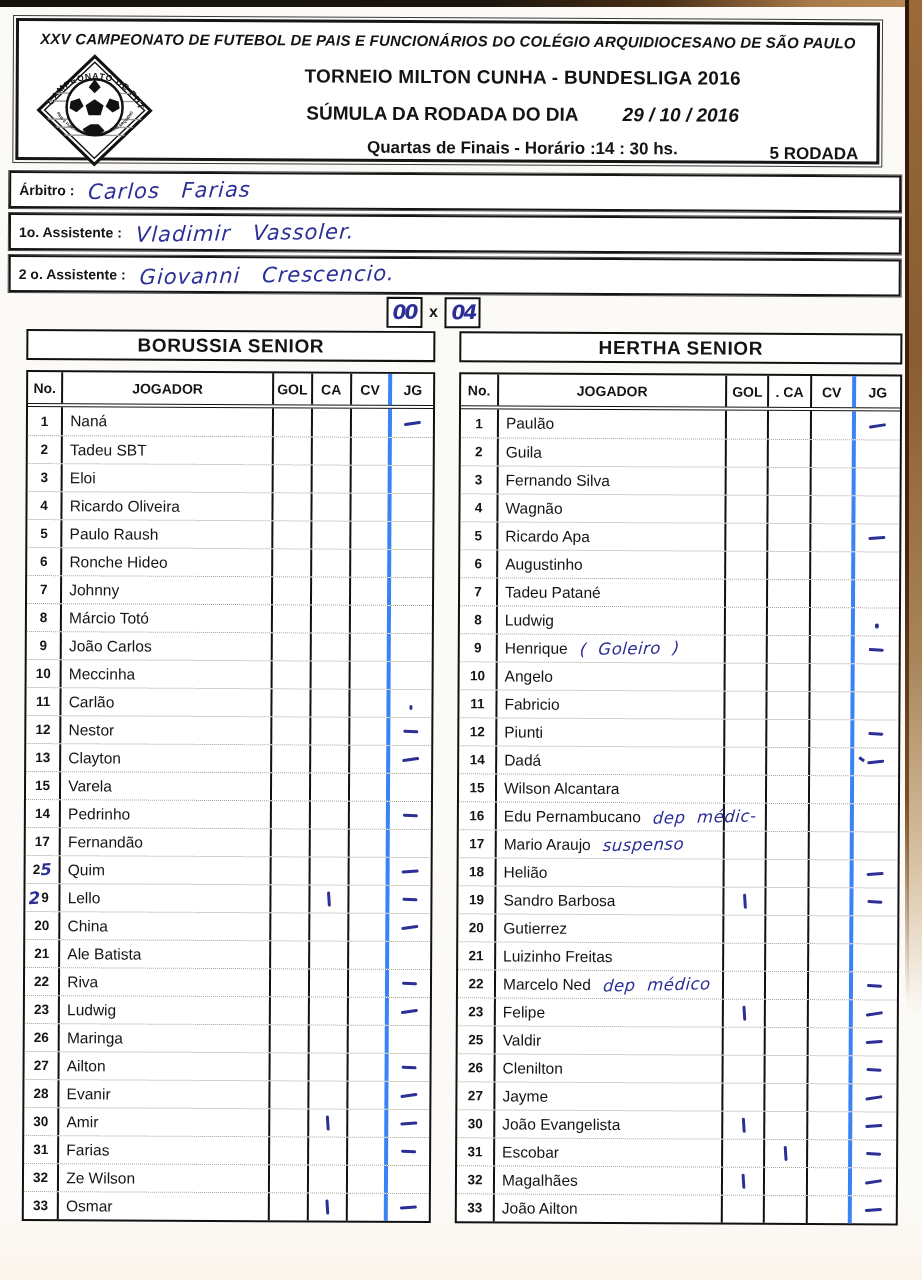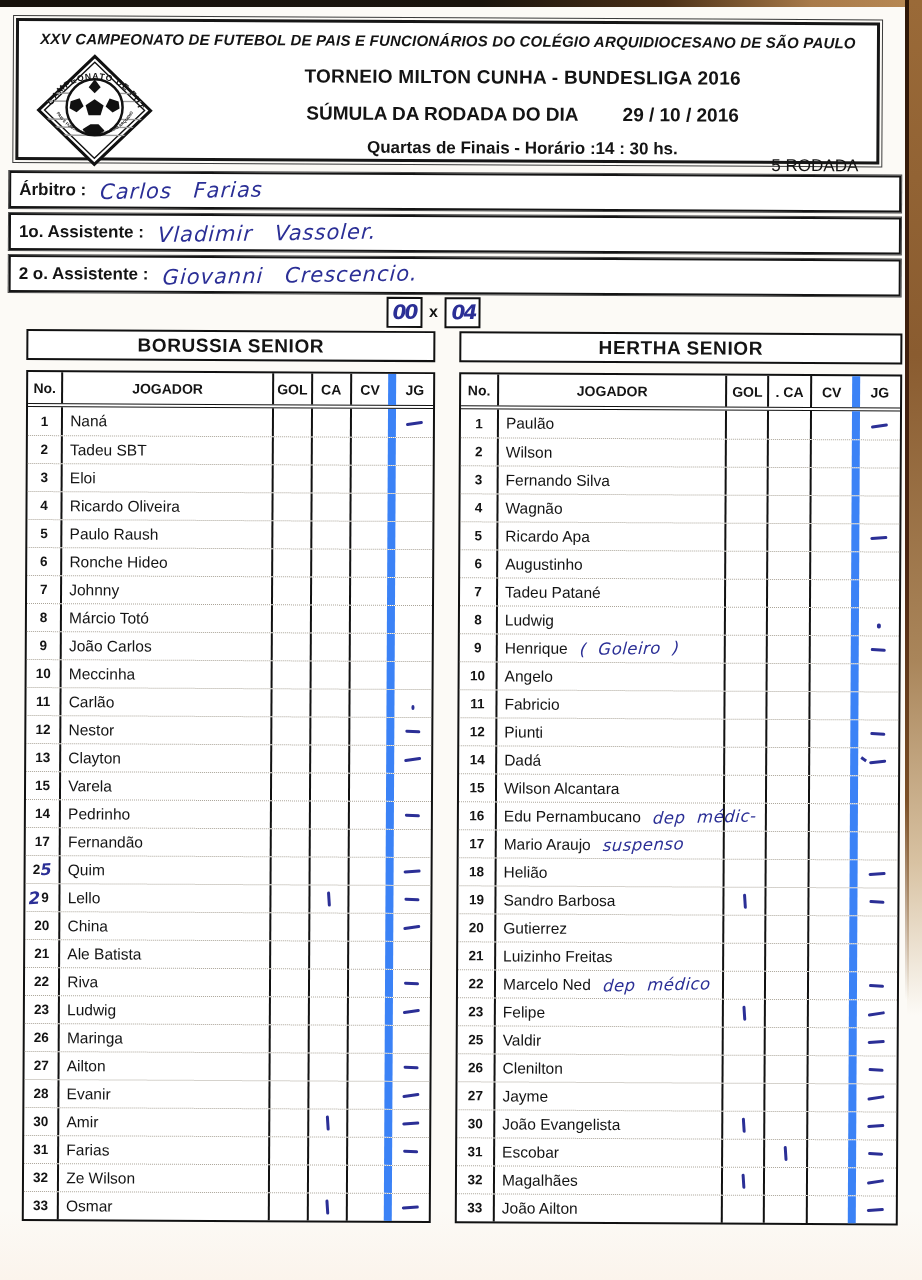--- a/index.html
+++ b/index.html
@@ -24,31 +24,31 @@
 
   .paper{position:absolute;inset:0;transform:rotate(.3deg);transform-origin:30px 30px;z-index:2;}
 
   
   .hdr-box{margin:18px 42px 0 16px;height:142px;border:3px solid #161616;outline:1px solid #3c3c3c;outline-offset:2px;
     position:relative;background:#fff;padding-top:9px;}
   .hdr-championship{text-align:center;font-style:italic;font-weight:bold;font-size:15px;letter-spacing:.2px;}
   .hdr-center{margin-left:150px;text-align:center;}
   .hdr-tournament{font-weight:bold;font-size:19px;margin-top:17px;letter-spacing:.3px;}
   .hdr-sumula{font-weight:bold;font-size:19px;margin-top:15px;}
-  .hdr-date{margin-left:44px;}
+  .hdr-date{margin-left:44px;font-style:italic;}
   .hdr-stage-row{position:relative;margin-top:13px;font-weight:bold;font-size:17px;}
   .hdr-time{margin-left:0;}
-  .hdr-round{position:absolute;right:18px;top:16px;font-weight:normal;font-size:17px;}
+  .hdr-round{position:absolute;right:18px;top:4px;font-weight:bold;font-size:17px;}
   .logo{position:absolute;left:16px;top:32px;width:120px;height:114px;}
 
   
   .off-box{margin:5px 20px 0 10px;height:37px;border:2px solid #141414;box-shadow:0 0 0 1px #4c4c4c;
     display:flex;align-items:center;padding-left:8px;background:#fff;position:relative;overflow:visible;}
   .off-box.first{margin-top:11px;}
-  .off-label{font-weight:bold;font-size:17px;white-space:nowrap;}
+  .off-label{font-weight:bold;font-size:14px;white-space:nowrap;}
   .hand{font-family:"DejaVu Sans", sans-serif;font-style:italic;color:var(--ink);}
   .off-name{font-size:21px;margin-left:14px;word-spacing:14px;letter-spacing:1px;
     transform:rotate(-1.2deg) skewX(-4deg);white-space:nowrap;}
 
   
   .score-row{height:34px;display:flex;justify-content:center;align-items:center;margin-top:1px;transform:translateX(-26px);}
   .score-box{width:36px;height:31px;border:2.5px solid #111;display:flex;align-items:center;justify-content:center;background:#fff;}
   .score-digits{font-size:20px;font-weight:bold;letter-spacing:-2px;transform:rotate(-2deg);}
   .score-x{font-size:16px;font-weight:bold;margin:0 7px;}
 
@@ -60,21 +60,21 @@
   .team-box{border:2.5px solid #111;height:31px;display:flex;align-items:center;justify-content:center;
     font-weight:bold;font-size:19px;letter-spacing:.6px;background:#fff;margin-bottom:10px;}
   .ptable{border:2.5px solid #111;background:#fff;}
   .thead{display:flex;height:35px;align-items:center;border-bottom:4px double #111;font-weight:bold;font-size:14px;}
   .prow{display:flex;height:28px;align-items:center;border-top:1px dotted #aaa498;font-size:15.5px;position:relative;}
   .prow.first{border-top:none;}
   .cell{height:100%;display:flex;align-items:center;}
   .c-no{width:8.2%;justify-content:center;font-weight:bold;font-size:13.5px;}
   .c-name{width:52%;border-left:2px solid #111;padding-left:7px;position:relative;white-space:nowrap;overflow:visible;}
   .c-gol,.c-ca,.c-cv{width:9.6%;border-left:2px solid #111;justify-content:center;}
-  .c-jg{flex:1;border-left:8px solid #3b82f6;justify-content:center;}
+  .c-jg{flex:1;border-left:4px solid #3b82f6;justify-content:center;}
   .thead .c-no,.thead .c-name{justify-content:center;padding-left:0;font-size:14px;}
 
   
   .mark-dash{width:17px;height:3px;background:var(--ink);border-radius:2px;transform:rotate(-4deg);}
   .prow:nth-child(3n) .mark-dash{transform:rotate(3deg);width:15px;}
   .prow:nth-child(3n+1) .mark-dash{transform:rotate(-9deg);}
   .mark-dash2{width:17px;height:3px;background:var(--ink);border-radius:2px;transform:rotate(-6deg);position:relative;}
   .mark-dash2::before{content:"";position:absolute;left:-8px;top:-4px;width:6px;height:2.5px;background:var(--ink);transform:rotate(40deg);}
   .mark-one{width:3px;height:15px;background:var(--ink);border-radius:2px;transform:rotate(-4deg);}
   .mark-dot{width:3.5px;height:4.5px;background:var(--ink);border-radius:50%;margin-top:8px;}
@@ -592,21 +592,21 @@
               <div class="cell c-cv"></div>
               <div class="cell c-jg">
                 <span class="mark-dash"></span>
               </div>
             </div>
             <div class="prow">
               <div class="cell c-no">
                 <span class="no-printed">2</span>
               </div>
               <div class="cell c-name">
-                <span>Wilson</span>
+                <span>Guila</span>
               </div>
               <div class="cell c-gol"></div>
               <div class="cell c-ca"></div>
               <div class="cell c-cv"></div>
               <div class="cell c-jg"></div>
             </div>
             <div class="prow">
               <div class="cell c-no">
                 <span class="no-printed">3</span>
               </div>

